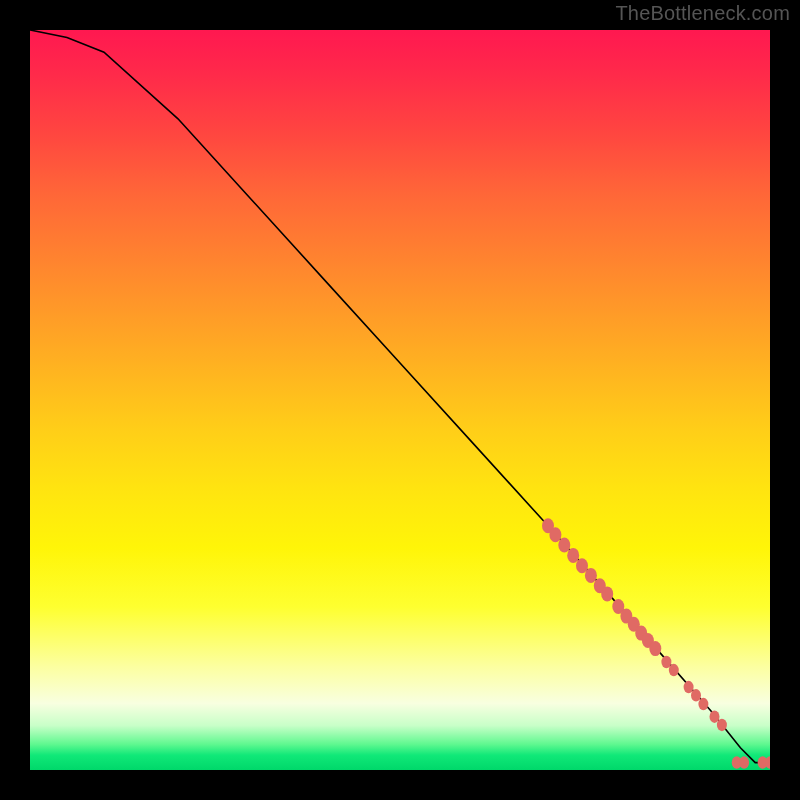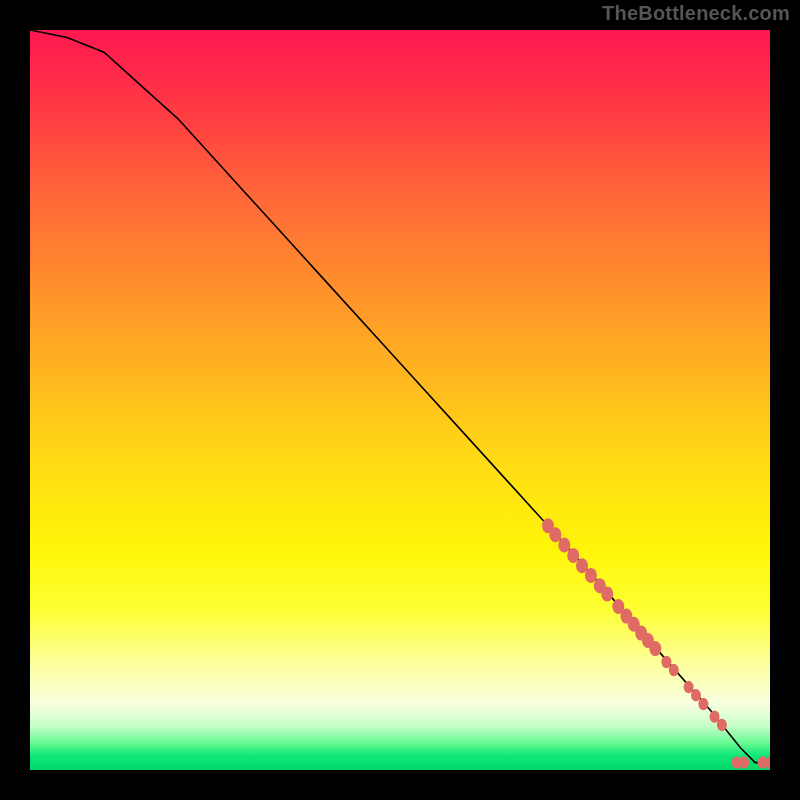--- a/index.html
+++ b/index.html
@@ -10,21 +10,21 @@
     position: relative;
     font-family: Arial, Helvetica, sans-serif;
     overflow: hidden;
   }
   .watermark {
     position: absolute;
     top: 2px;
     right: 10px;
     color: #555;
     font-size: 20px;
-    font-weight: 700;
+    font-weight: 400;
     letter-spacing: 0.2px;
     z-index: 5;
   }
   .plot-area {
     position: absolute;
     left: 30px;
     top: 30px;
     width: 740px;
     height: 740px;
     background: linear-gradient(to bottom,

